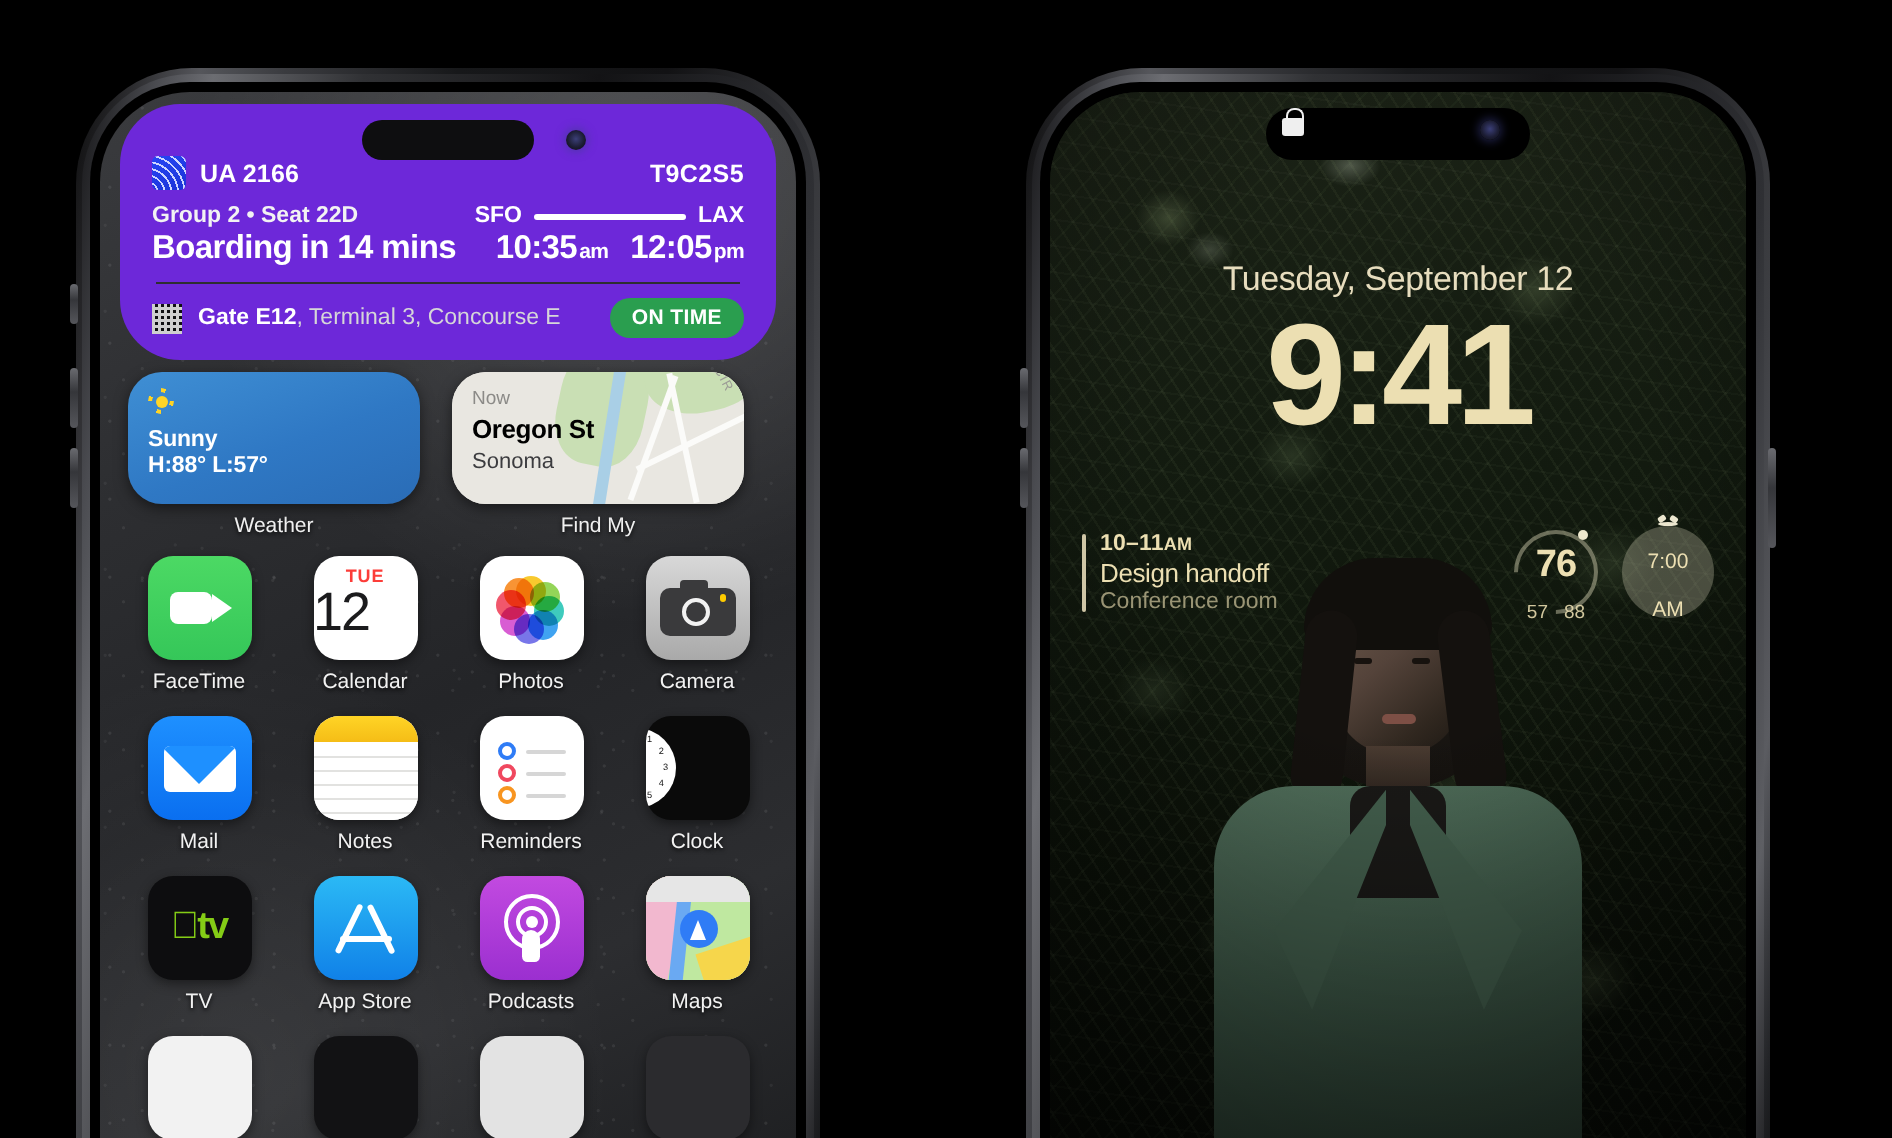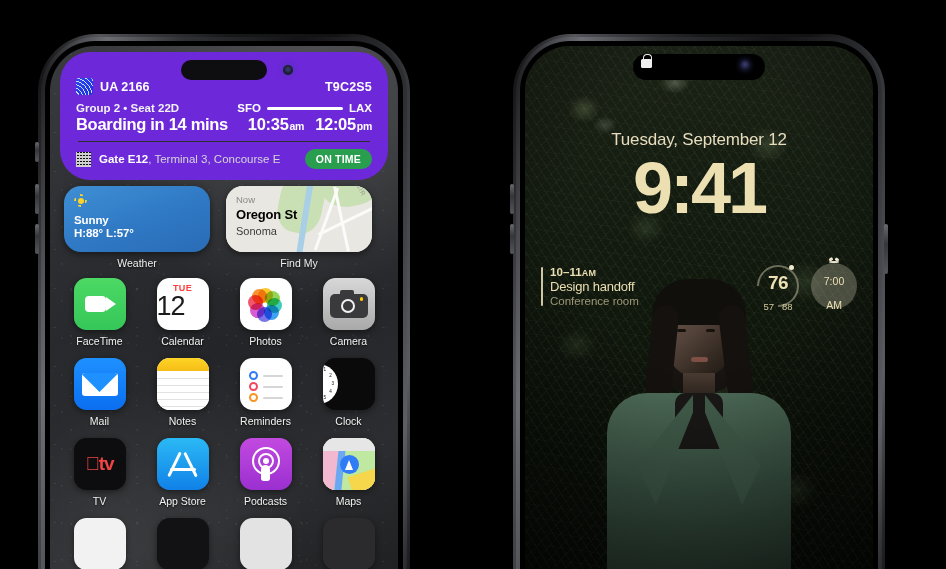--- a/index.html
+++ b/index.html
@@ -159,21 +159,21 @@
   .i-rem{background:#fff;}
   .i-rem .rw{position:absolute;left:9px;height:9px;width:34px;}
   .i-rem .dot{position:absolute;left:0;top:0;width:9px;height:9px;border-radius:50%;border:2.2px solid;}
   .i-rem .bar{position:absolute;left:14px;top:3.5px;height:2px;width:20px;border-radius:1px;background:#d6d6d6;}
   .i-clock{background:#0a0a0a;}
   .i-clock .face{position:absolute;left:6px;top:6px;width:40px;height:40px;border-radius:50%;background:#fff;}
   .i-clock .mh{position:absolute;left:50%;top:50%;width:17px;height:2.2px;background:#111;
     transform-origin:0 50%;transform:rotate(-75deg);border-radius:1px;}
   .i-clock .tick{position:absolute;left:50%;top:50%;font-size:4.6px;color:#111;transform-origin:0 0;}
   .i-tv{background:#0d0d0f;display:flex;align-items:center;justify-content:center;}
-  .i-tv .txt{color:#ef4444;font-size:19px;font-weight:600;letter-spacing:-1px;}
+  .i-tv .txt{color:#84cc16;font-size:19px;font-weight:600;letter-spacing:-1px;}
   .i-pod{background:linear-gradient(180deg,#c24ae0 0%,#9b2fd0 100%);}
   .i-pod .ring{position:absolute;border:2.4px solid #fff;border-radius:50%;}
   .i-pod .r1{left:12px;top:9px;width:28px;height:28px;}
   .i-pod .r2{left:18px;top:15px;width:16px;height:16px;}
   .i-pod .mic{position:absolute;left:23px;top:20px;width:6px;height:6px;border-radius:50%;background:#fff;}
   .i-pod .stem{position:absolute;left:21.5px;top:27px;width:9px;height:16px;background:#fff;
     border-radius:5px 5px 3px 3px;}
   .i-as{background:linear-gradient(180deg,#2bb9f5 0%,#1081e8 100%);}
   .i-as .a{position:absolute;background:#fff;border-radius:1.5px;}
   .i-maps{background:#fff;overflow:hidden;}

